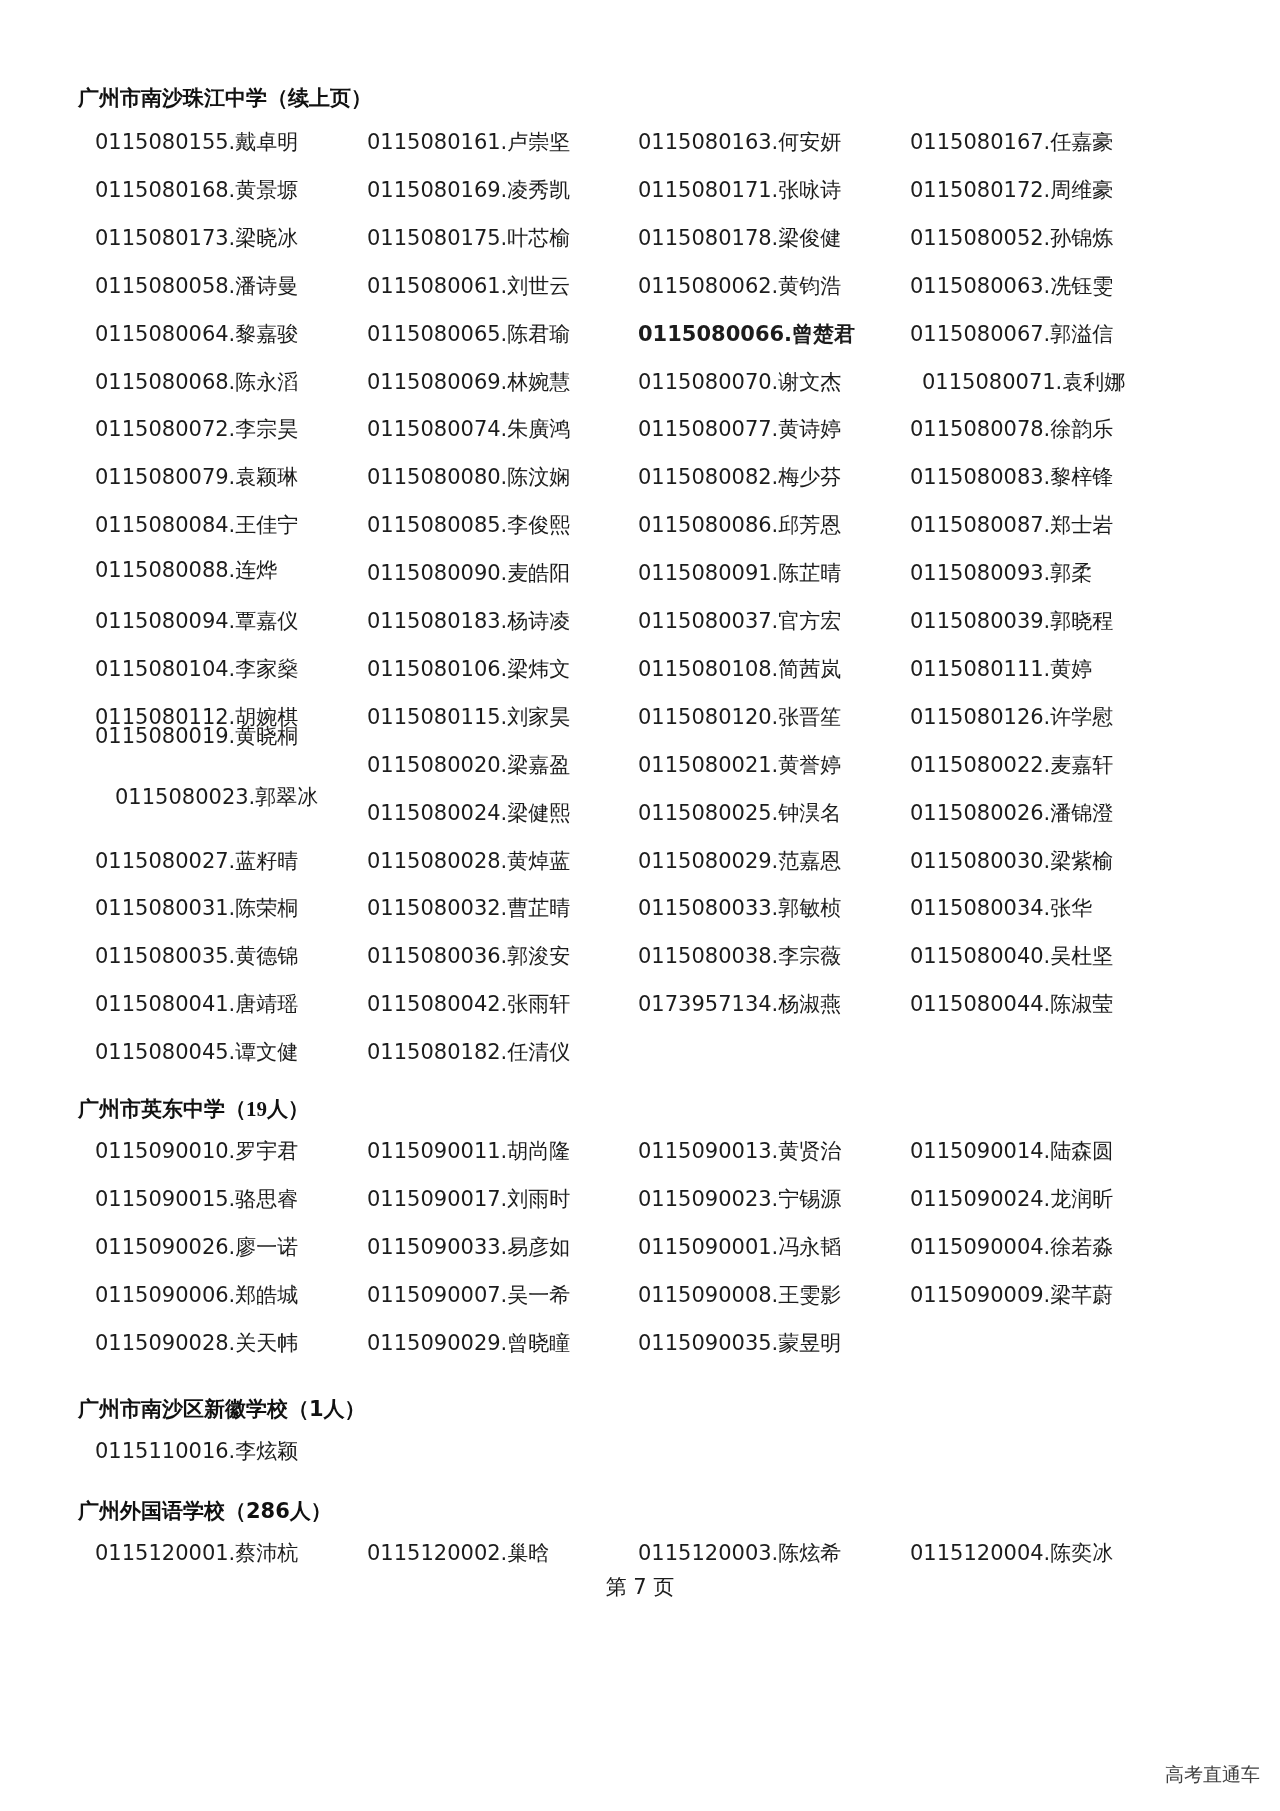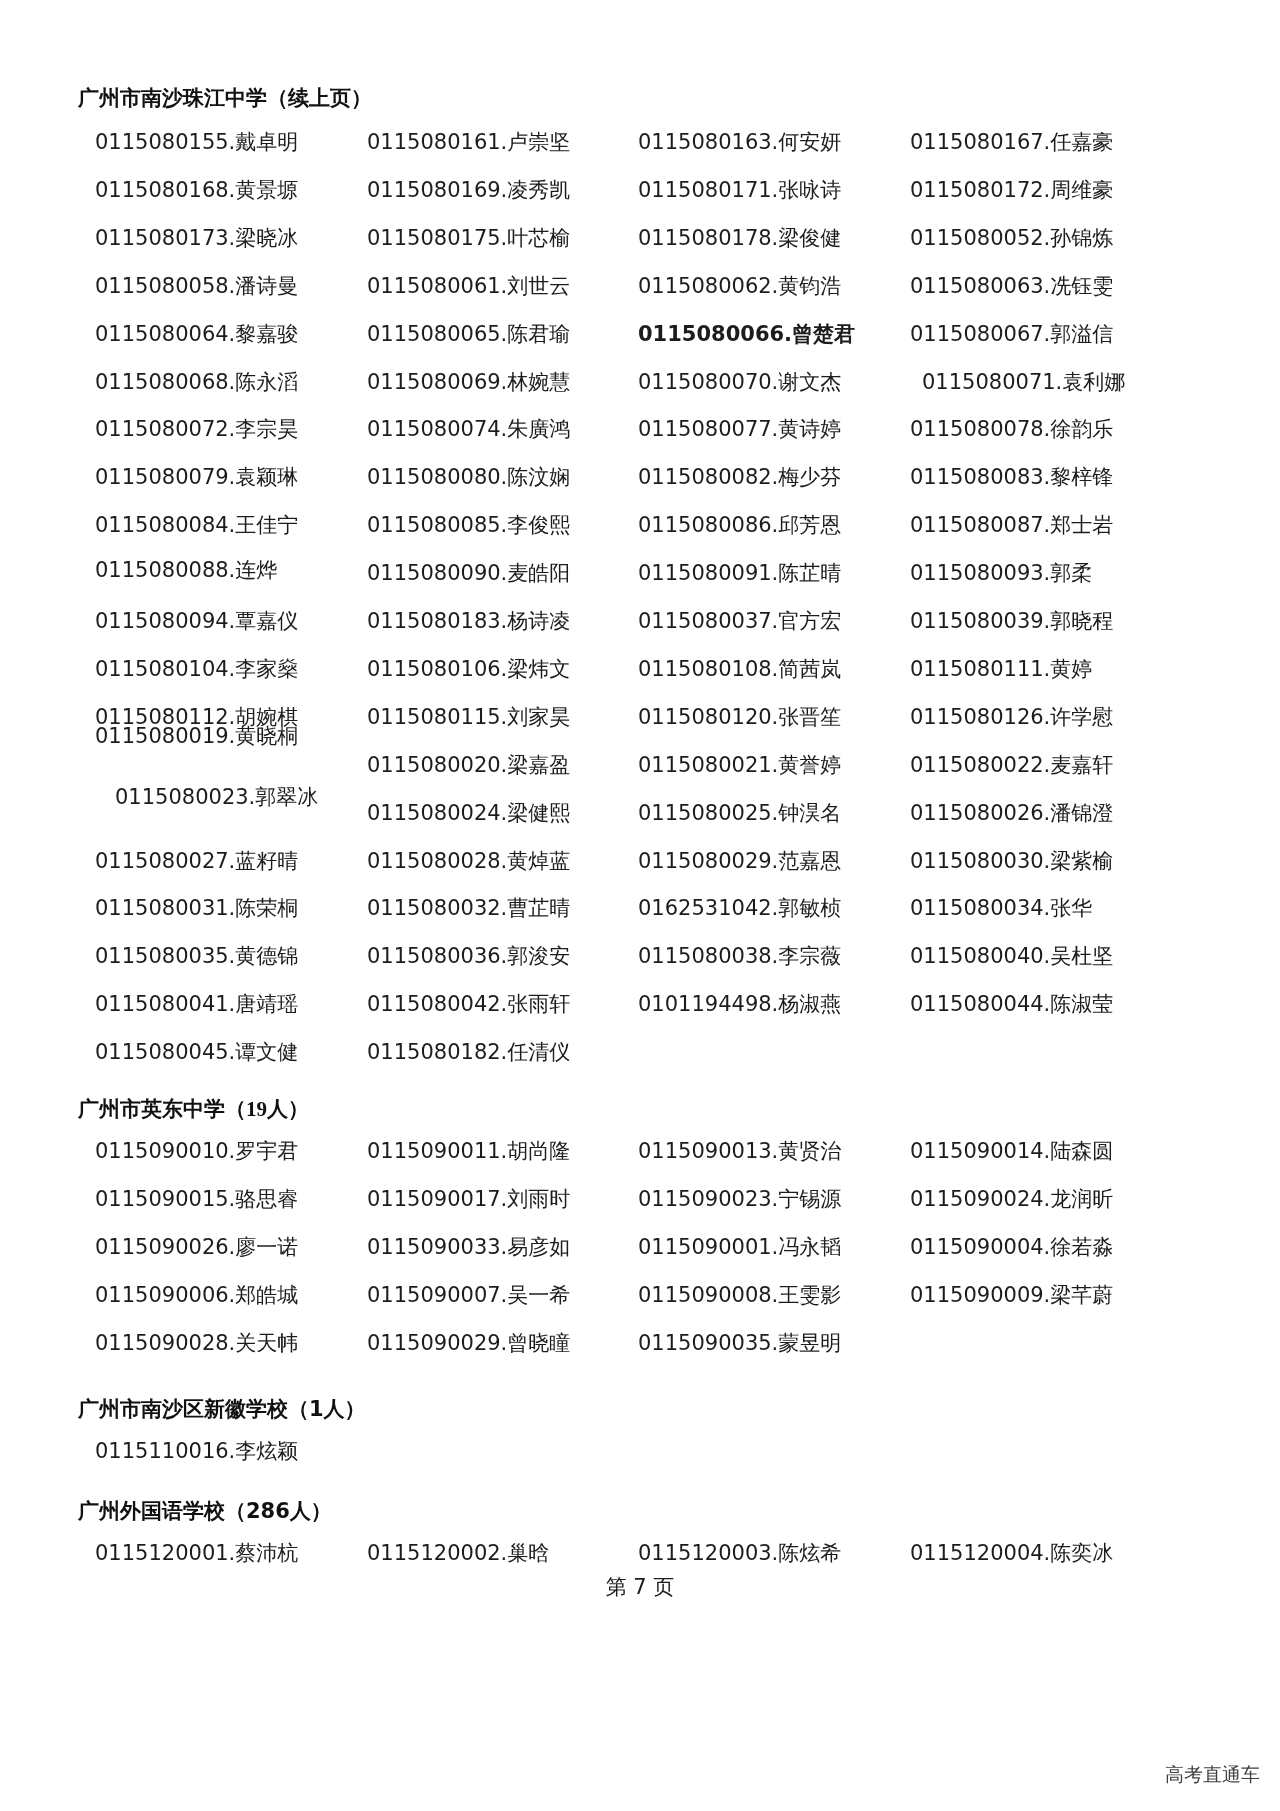--- a/index.html
+++ b/index.html
@@ -78,29 +78,29 @@
     <div class="entry" style="left: 95px; top: 783px; margin-left: 20px;">0115080023.郭翠冰</div>
     <div class="entry" style="left: 367px; top: 799px;">0115080024.梁健熙</div>
     <div class="entry" style="left: 638px; top: 799px;">0115080025.钟淏名</div>
     <div class="entry" style="left: 910px; top: 799px;">0115080026.潘锦澄</div>
     <div class="entry" style="left: 95px; top: 847px;">0115080027.蓝籽晴</div>
     <div class="entry" style="left: 367px; top: 847px;">0115080028.黄焯蓝</div>
     <div class="entry" style="left: 638px; top: 847px;">0115080029.范嘉恩</div>
     <div class="entry" style="left: 910px; top: 847px;">0115080030.梁紫榆</div>
     <div class="entry" style="left: 95px; top: 894px;">0115080031.陈荣桐</div>
     <div class="entry" style="left: 367px; top: 894px;">0115080032.曹芷晴</div>
-    <div class="entry" style="left: 638px; top: 894px;">0162531042.郭敏桢</div>
+    <div class="entry" style="left: 638px; top: 894px;">0115080033.郭敏桢</div>
     <div class="entry" style="left: 910px; top: 894px;">0115080034.张华</div>
     <div class="entry" style="left: 95px; top: 942px;">0115080035.黄德锦</div>
     <div class="entry" style="left: 367px; top: 942px;">0115080036.郭浚安</div>
     <div class="entry" style="left: 638px; top: 942px;">0115080038.李宗薇</div>
     <div class="entry" style="left: 910px; top: 942px;">0115080040.吴杜坚</div>
     <div class="entry" style="left: 95px; top: 990px;">0115080041.唐靖瑶</div>
     <div class="entry" style="left: 367px; top: 990px;">0115080042.张雨轩</div>
-    <div class="entry" style="left: 638px; top: 990px;">0101194498.杨淑燕</div>
+    <div class="entry" style="left: 638px; top: 990px;">0173957134.杨淑燕</div>
     <div class="entry" style="left: 910px; top: 990px;">0115080044.陈淑莹</div>
     <div class="entry" style="left: 95px; top: 1038px;">0115080045.谭文健</div>
     <div class="entry" style="left: 367px; top: 1038px;">0115080182.任清仪</div>
     <div class="section-title" style="top: 1095px; font-family: Liberation Serif, serif;">广州市英东中学（19人）</div>
     <div class="entry" style="left: 95px; top: 1137px;">0115090010.罗宇君</div>
     <div class="entry" style="left: 367px; top: 1137px;">0115090011.胡尚隆</div>
     <div class="entry" style="left: 638px; top: 1137px;">0115090013.黄贤治</div>
     <div class="entry" style="left: 910px; top: 1137px;">0115090014.陆森圆</div>
     <div class="entry" style="left: 95px; top: 1185px;">0115090015.骆思睿</div>
     <div class="entry" style="left: 367px; top: 1185px;">0115090017.刘雨时</div>

